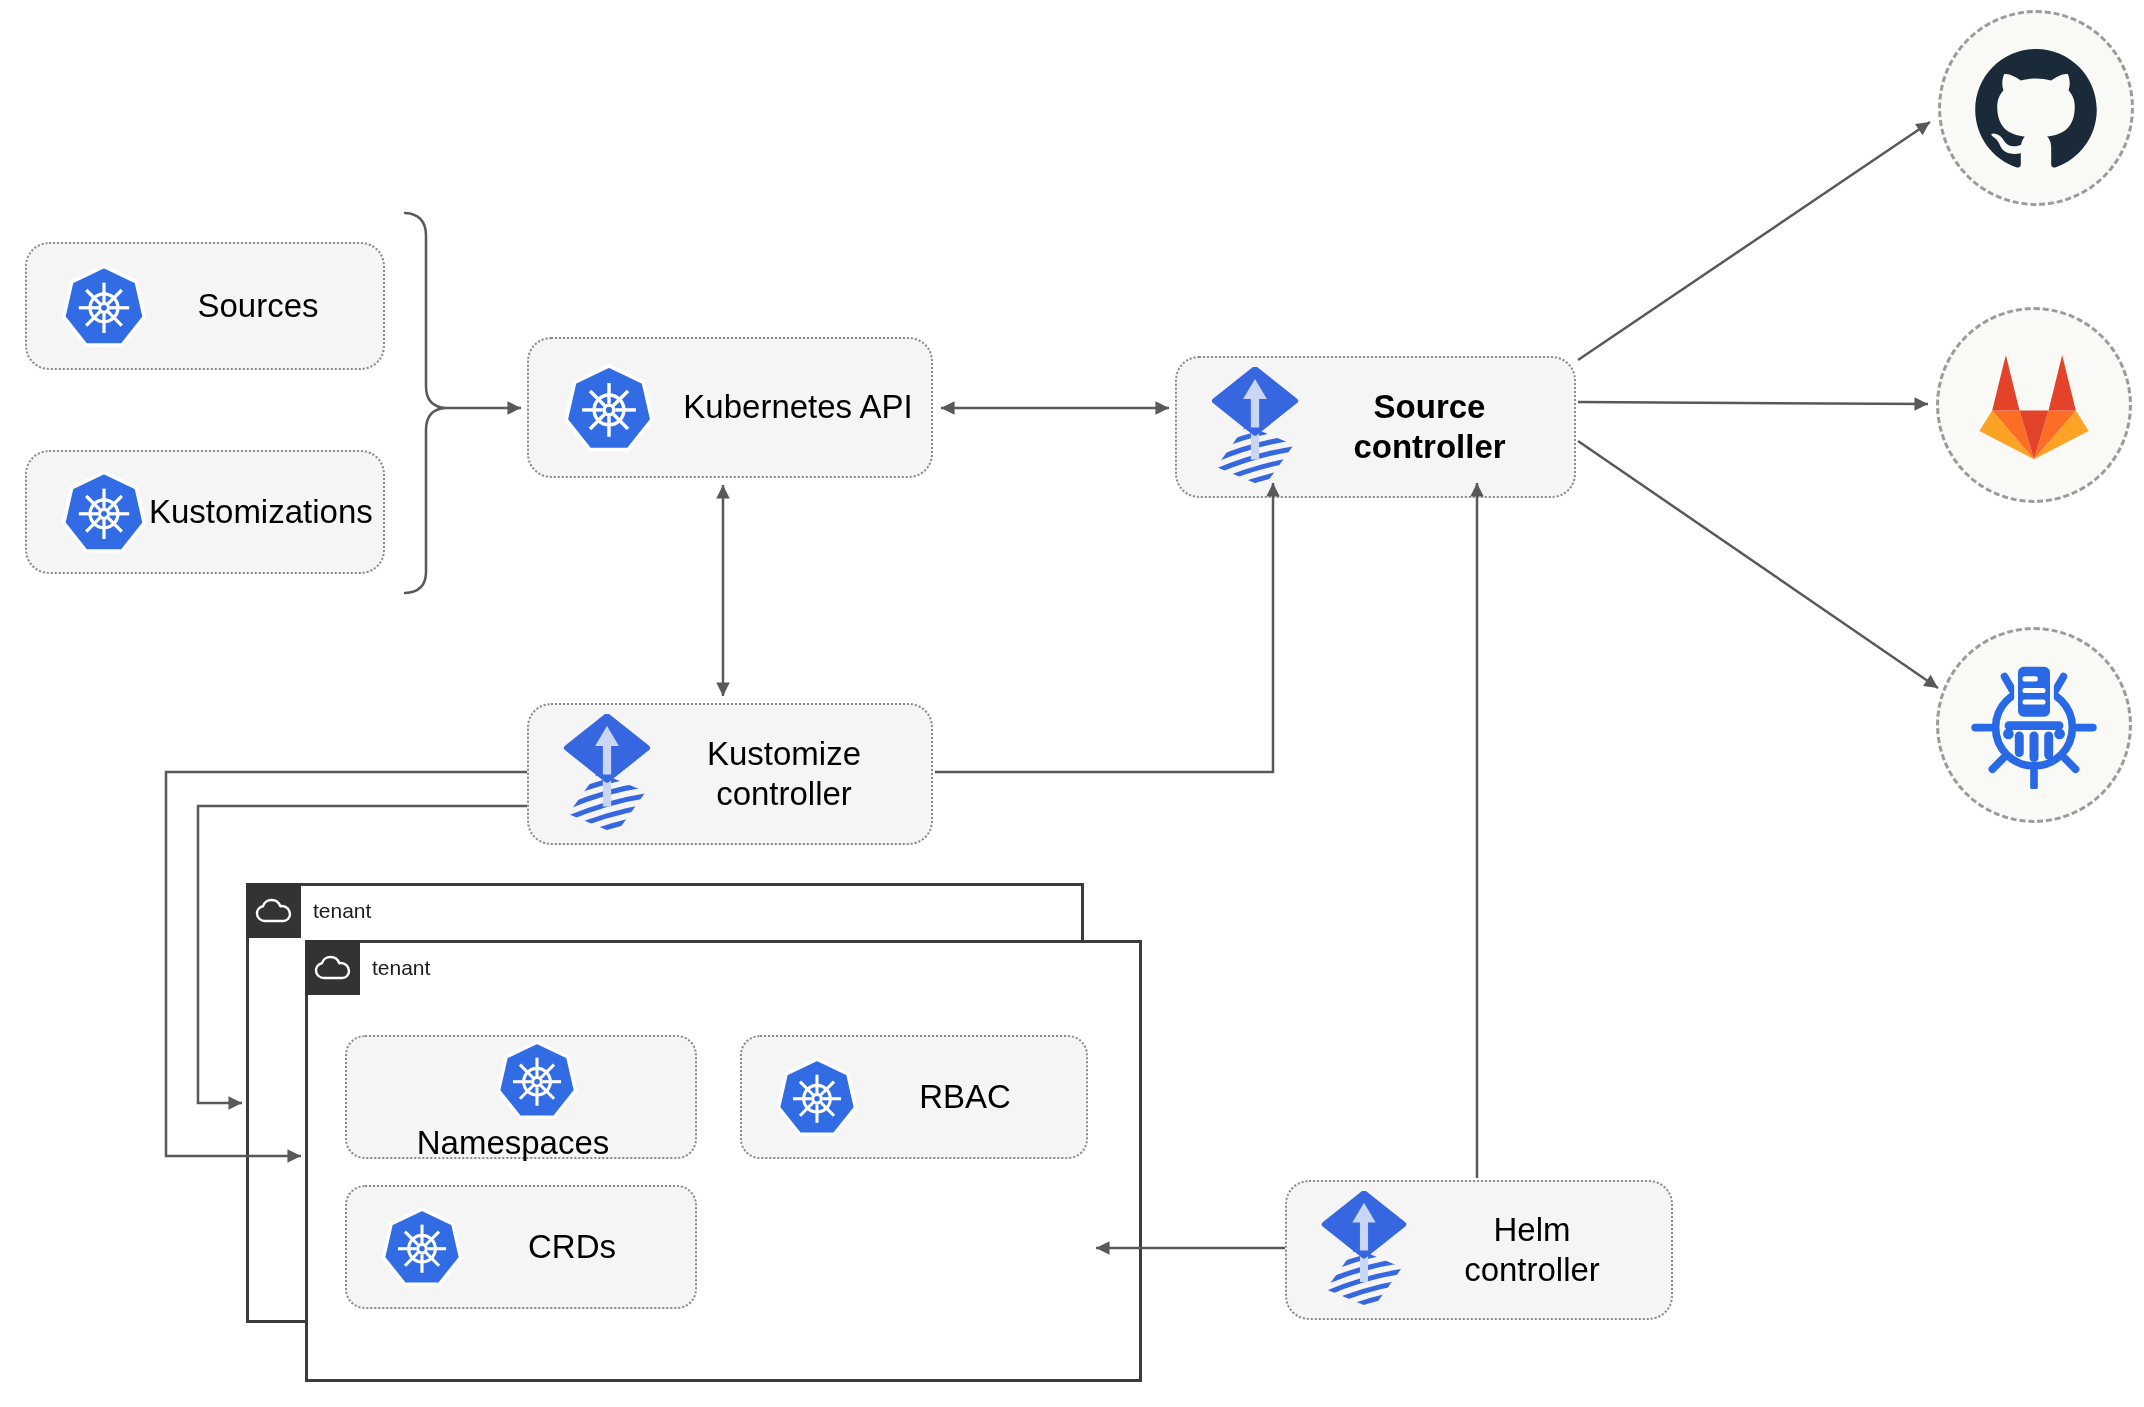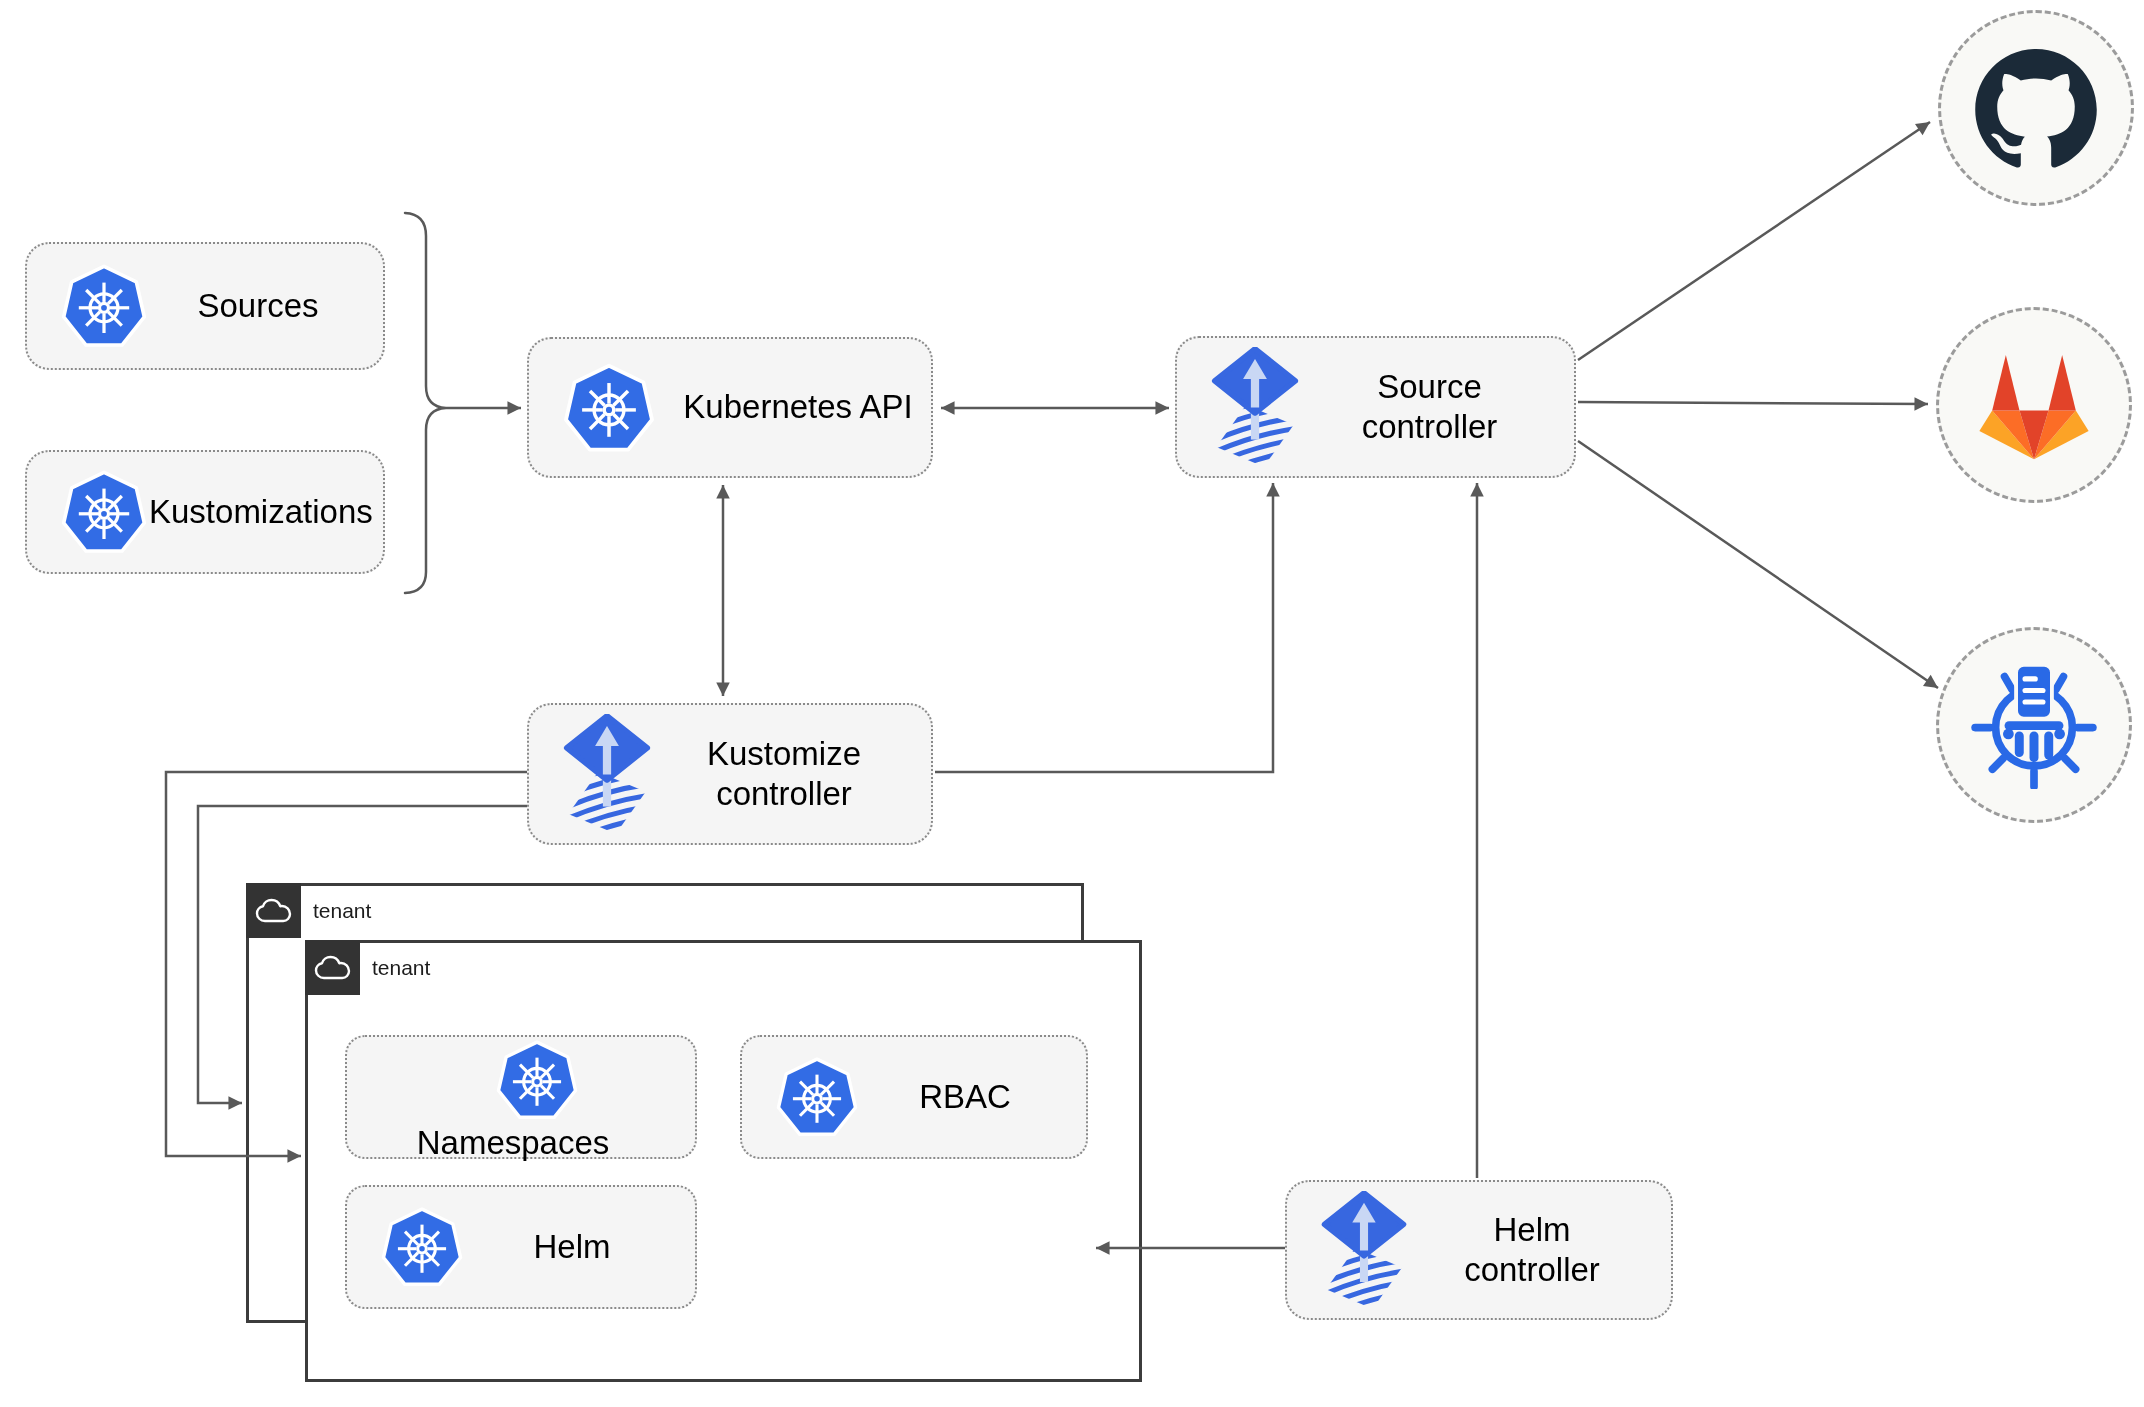--- a/index.html
+++ b/index.html
@@ -151,21 +151,21 @@
 
   <div class="node" style="left:527px;top:337px;width:406px;height:141px;gap:24px;">
     <span class="nicon">
       <svg width="96" height="96" viewBox="0 0 100 100">
           <use href="#k8s-logo"></use>
         </svg>
       </span>
     <span class="nlabel">Kubernetes API</span>
   </div>
 
-  <div class="node" style="left:1175px;top:336px;width:401px;height:142px;">
+  <div class="node" style="left:1175px;top:356px;width:401px;height:142px;font-weight:bold;">
     <span class="nicon">
       <svg width="92" height="121" viewBox="0 0 100 132">
           <use href="#flux-logo"></use>
         </svg>
       </span>
     <span class="nlabel"><span class="wrap">Source controller</span></span>
   </div>
 
   <div class="node" style="left:527px;top:703px;width:406px;height:142px;">
     <span class="nicon">
@@ -202,21 +202,21 @@
       </span>
     <span class="nlabel">RBAC</span>
   </div>
 
   <div class="node" style="left:345px;top:1185px;width:352px;height:124px;border-radius:20px;">
     <span class="nicon">
       <svg width="86" height="86" viewBox="0 0 100 100">
           <use href="#k8s-logo"></use>
         </svg>
       </span>
-    <span class="nlabel">Helm</span>
+    <span class="nlabel">CRDs</span>
   </div>
 
 
   <div class="ext" style="left:1938px;top:10px;">
     <svg width="122" height="119" viewBox="0 0 24 23.5">
       <path fill="#1b2a38" d="M12 0c-6.626 0-12 5.373-12 12 0 5.302 3.438 9.8 8.207 11.387.599.111.793-.261.793-.577v-2.234c-3.338.726-4.033-1.416-4.033-1.416-.546-1.387-1.333-1.756-1.333-1.756-1.089-.745.083-.729.083-.729 1.205.084 1.839 1.237 1.839 1.237 1.07 1.834 2.807 1.304 3.492.997.107-.775.418-1.305.762-1.604-2.665-.305-5.467-1.334-5.467-5.931 0-1.311.469-2.381 1.236-3.221-.124-.303-.535-1.524.117-3.176 0 0 1.008-.322 3.301 1.23.957-.266 1.983-.399 3.003-.404 1.02.005 2.047.138 3.006.404 2.291-1.552 3.297-1.23 3.297-1.23.653 1.653.242 2.874.118 3.176.77.84 1.235 1.911 1.235 3.221 0 4.609-2.807 5.624-5.479 5.921.43.372.823 1.102.823 2.222v3.293c0 .319.192.694.801.576 4.765-1.589 8.199-6.086 8.199-11.386 0-6.627-5.373-12-12-12z"></path>
     </svg>
   </div>
 
   <div class="ext" style="left:1936px;top:307px;">

